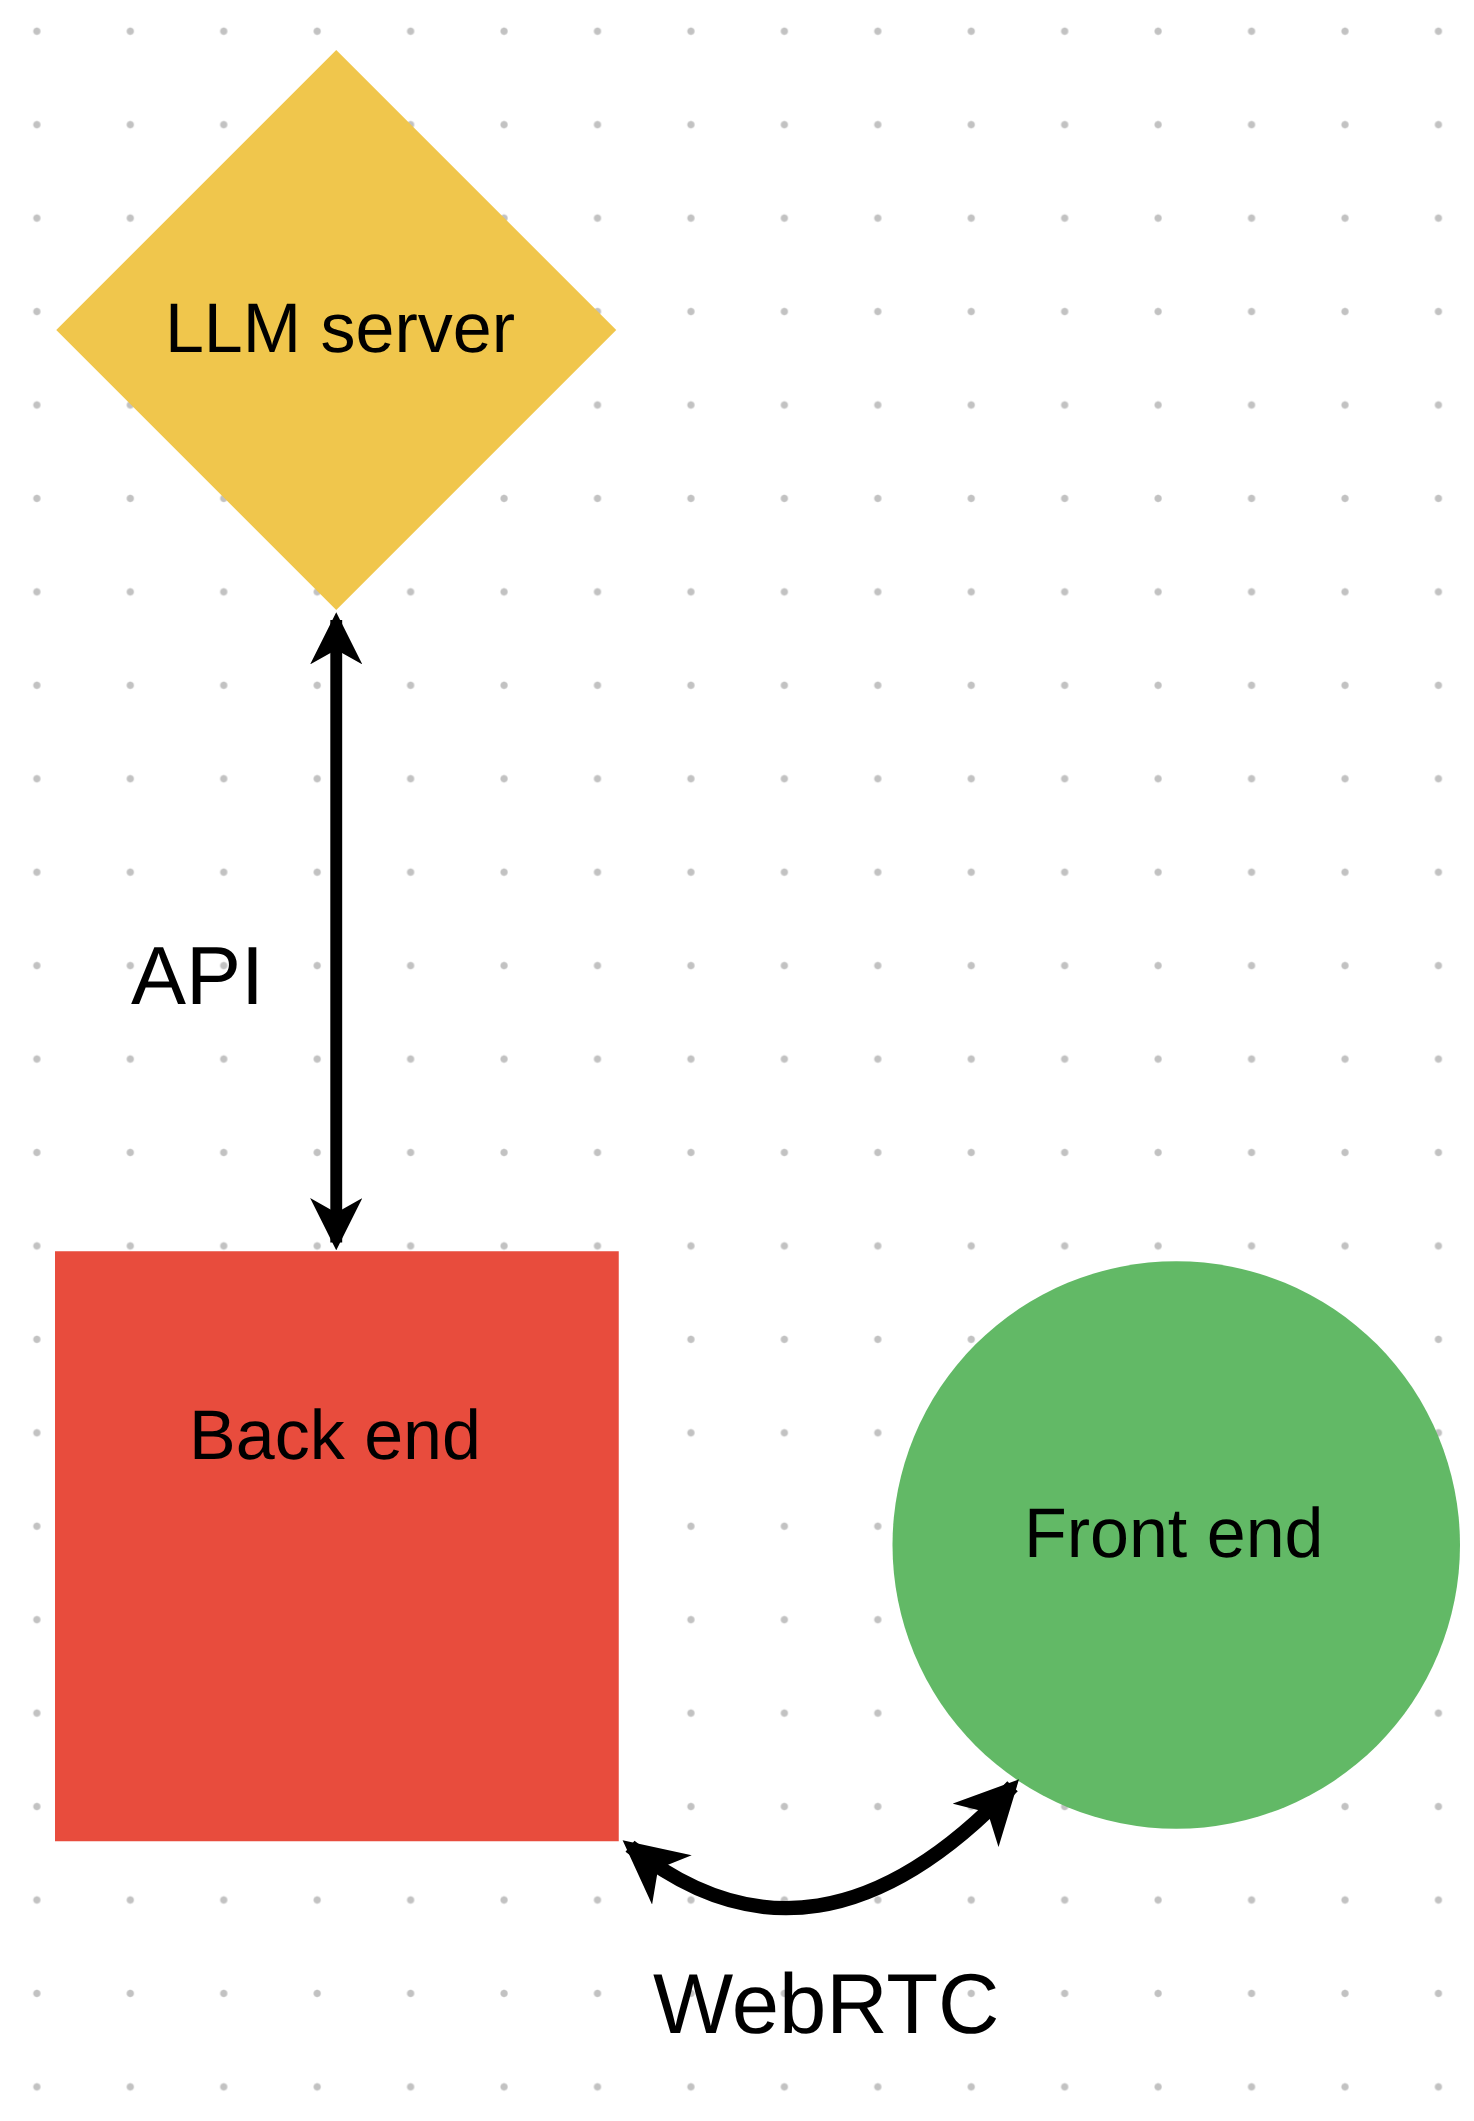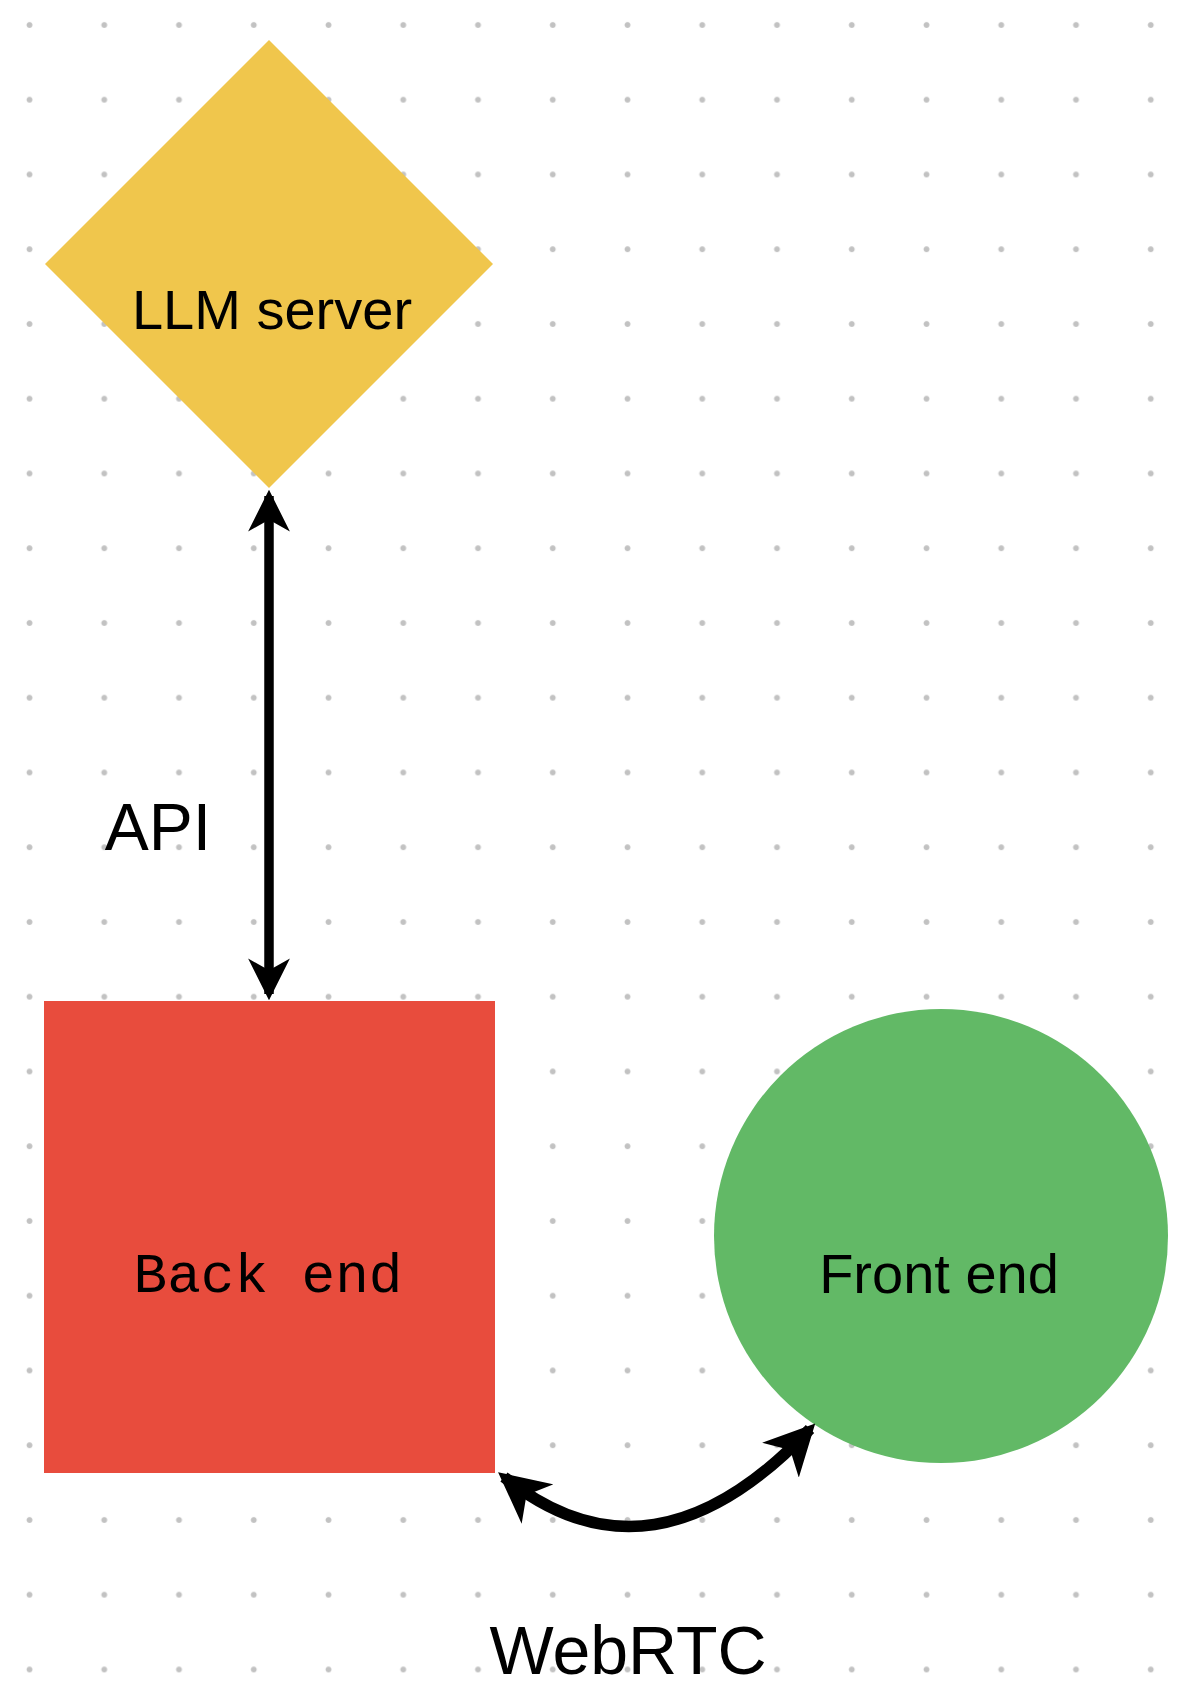--- a/index.html
+++ b/index.html
@@ -27,30 +27,29 @@
     display: block;
   }
   .label {
     position: absolute;
     transform: translate(-50%, -50%);
     white-space: nowrap;
     color: #000000;
     font-size: 56px;
     font-weight: 400;
     letter-spacing: 0px;
-    margin-top: 47px;
   }
   .edge-label {
     font-weight: 400;
   }
   .label.llm      { left: 272px;  top: 262px;  }
-  .label.backend  { left: 268px;  top: 1230px; font-family: Liberation Mono, monospace; }
+  .label.backend  { left: 268px;  top: 1148px; }
   .label.frontend { left: 939px;  top: 1226px; }
   .label.api      { left: 158px;  top: 780px;  font-size: 66px; }
-  .label.webrtc   { left: 628px;  top: 1603px; font-size: 68px; text-align: center; }
+  .label.webrtc   { left: 661px;  top: 1603px; font-size: 68px; text-align: center; }
 </style>
 </head>
 <body>
 
 <div class="canvas">
 
   <svg class="layer" viewBox="0 0 1179 1697">
     <defs>
       <marker id="ah" viewBox="0 0 10 10" refX="8.5" refY="5" markerWidth="4.4" markerHeight="4.4" orient="auto-start-reverse" markerUnits="strokeWidth">
         <path d="M 0 0 L 10 5 L 0 10 L 2.8 5 Z" fill="#000000"></path>

